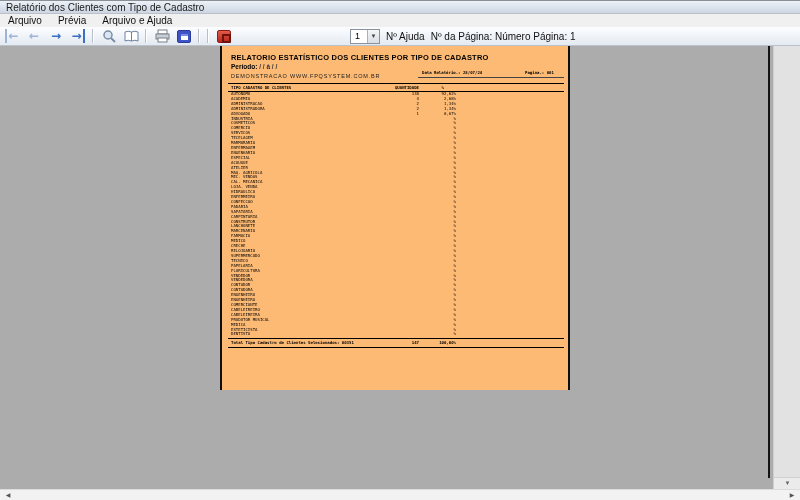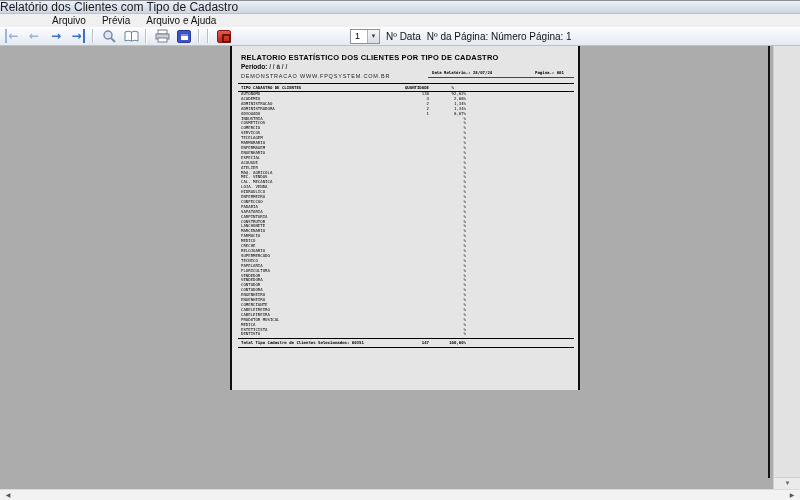--- a/index.html
+++ b/index.html
@@ -4,23 +4,23 @@
 <style>
   * { margin:0; padding:0; box-sizing:border-box; }
   html,body { width:800px; height:500px; overflow:hidden;
     font-family:"Liberation Sans", sans-serif; }
   #app { position:relative; width:800px; height:500px; background:#ACACAC; }
 
   
   #titlebar { position:absolute; left:0; top:0; width:800px; height:14px;
     background:linear-gradient(#ECF1F8,#CDD6E2); border-top:1px solid #7f8档8a;
     border-top:1px solid #8a8f96; border-bottom:1px solid #b9c0ca;
-    font-size:12px; color:#1a1a1a; line-height:13px; }
+    font-size:10px; color:#1a1a1a; line-height:13px; padding-left:6px; }
   #menubar { position:absolute; left:0; top:14px; width:800px; height:13px;
-    background:#F0F0F0; font-size:10px; color:#111; display:flex; align-items:center;padding-left:44px; }
+    background:#F0F0F0; font-size:10px; color:#111; display:flex; align-items:center; }
   .menu-item { padding:0 8px; height:13px; line-height:13px; cursor:default; }
 
   #toolbar { position:absolute; left:0; top:27px; width:800px; height:19px;
     background:linear-gradient(#FCFDFF,#E4EAF2); border-bottom:1px solid #bcc2cb;
     display:flex; align-items:center; }
   .tbtn { width:20px; height:16px; display:flex; align-items:center; justify-content:center;
     margin-left:2px; border:1px solid transparent; border-radius:2px; }
   .navglyph { font-family:"DejaVu Sans", sans-serif; font-size:12px; font-weight:bold;
     line-height:14px; }
   .nav-disabled { color:#9FB4D4; }
@@ -62,22 +62,22 @@
     background:#F0F0F0; border-top:1px solid #d8d8d8; font-size:9px; color:#222;
     line-height:10px; padding-left:10px; }
   #hscroll { position:absolute; left:0; top:489px; width:800px; height:11px;
     background:#F2F2F2; border-top:1px solid #dcdcdc; }
   .hs-arrow { position:absolute; top:0; width:12px; height:10px; font-size:6px;
     color:#555; text-align:center; line-height:10px; }
   #hs-left { left:2px; }
   #hs-right { right:2px; }
 
   
-  #page { position:absolute; left:230px; top:0px; width:350px; height:344px;
-    background:#e5e5e5; border-left:2px solid #0f0f0f; border-right:2px solid #0f0f0f; }
+  #page { position:absolute; left:220px; top:0px; width:350px; height:344px;
+    background:#fdba74; border-left:2px solid #0f0f0f; border-right:2px solid #0f0f0f; }
   #report { position:relative; width:100%; height:100%; color:#000; }
   #rep-title { position:absolute; left:9px; top:7px; font-size:7.5px; font-weight:bold;
     letter-spacing:0.2px; }
   #rep-period { position:absolute; left:9px; top:17px; font-size:6.5px; font-weight:bold; }
   #rep-period .pv { color:#333; font-weight:bold; }
   #rep-company { position:absolute; left:9px; top:27px; font-size:5.5px; letter-spacing:0.8px;
     color:#1c1c1c; }
   #rep-date { position:absolute; left:200px; top:24px; font-family:"DejaVu Sans Mono",monospace;
     font-size:4px; font-weight:bold; }
   #rep-pagenum { position:absolute; left:303px; top:24px; font-family:"DejaVu Sans Mono",monospace;
@@ -165,21 +165,21 @@
 
     <span class="tbtn">
       <span class="close-icon"></span>
     </span>
 
     <span id="zoom-combo">
       <span id="zoom-box">
         <span>1</span>
         <span id="zoom-drop">▼</span>
       </span>
-      <span class="tlabel">Nº Data</span>
+      <span class="tlabel">Nº Ajuda</span>
     </span>
 
     <span class="tlabel" id="page-info">Nº da Página: Número Página: 1</span>
   </div>
 
   <div id="preview">
     <div id="page">
       <div id="report">
         <div id="rep-title">RELATORIO ESTATÍSTICO DOS CLIENTES POR TIPO DE CADASTRO</div>
         <div id="rep-period">

